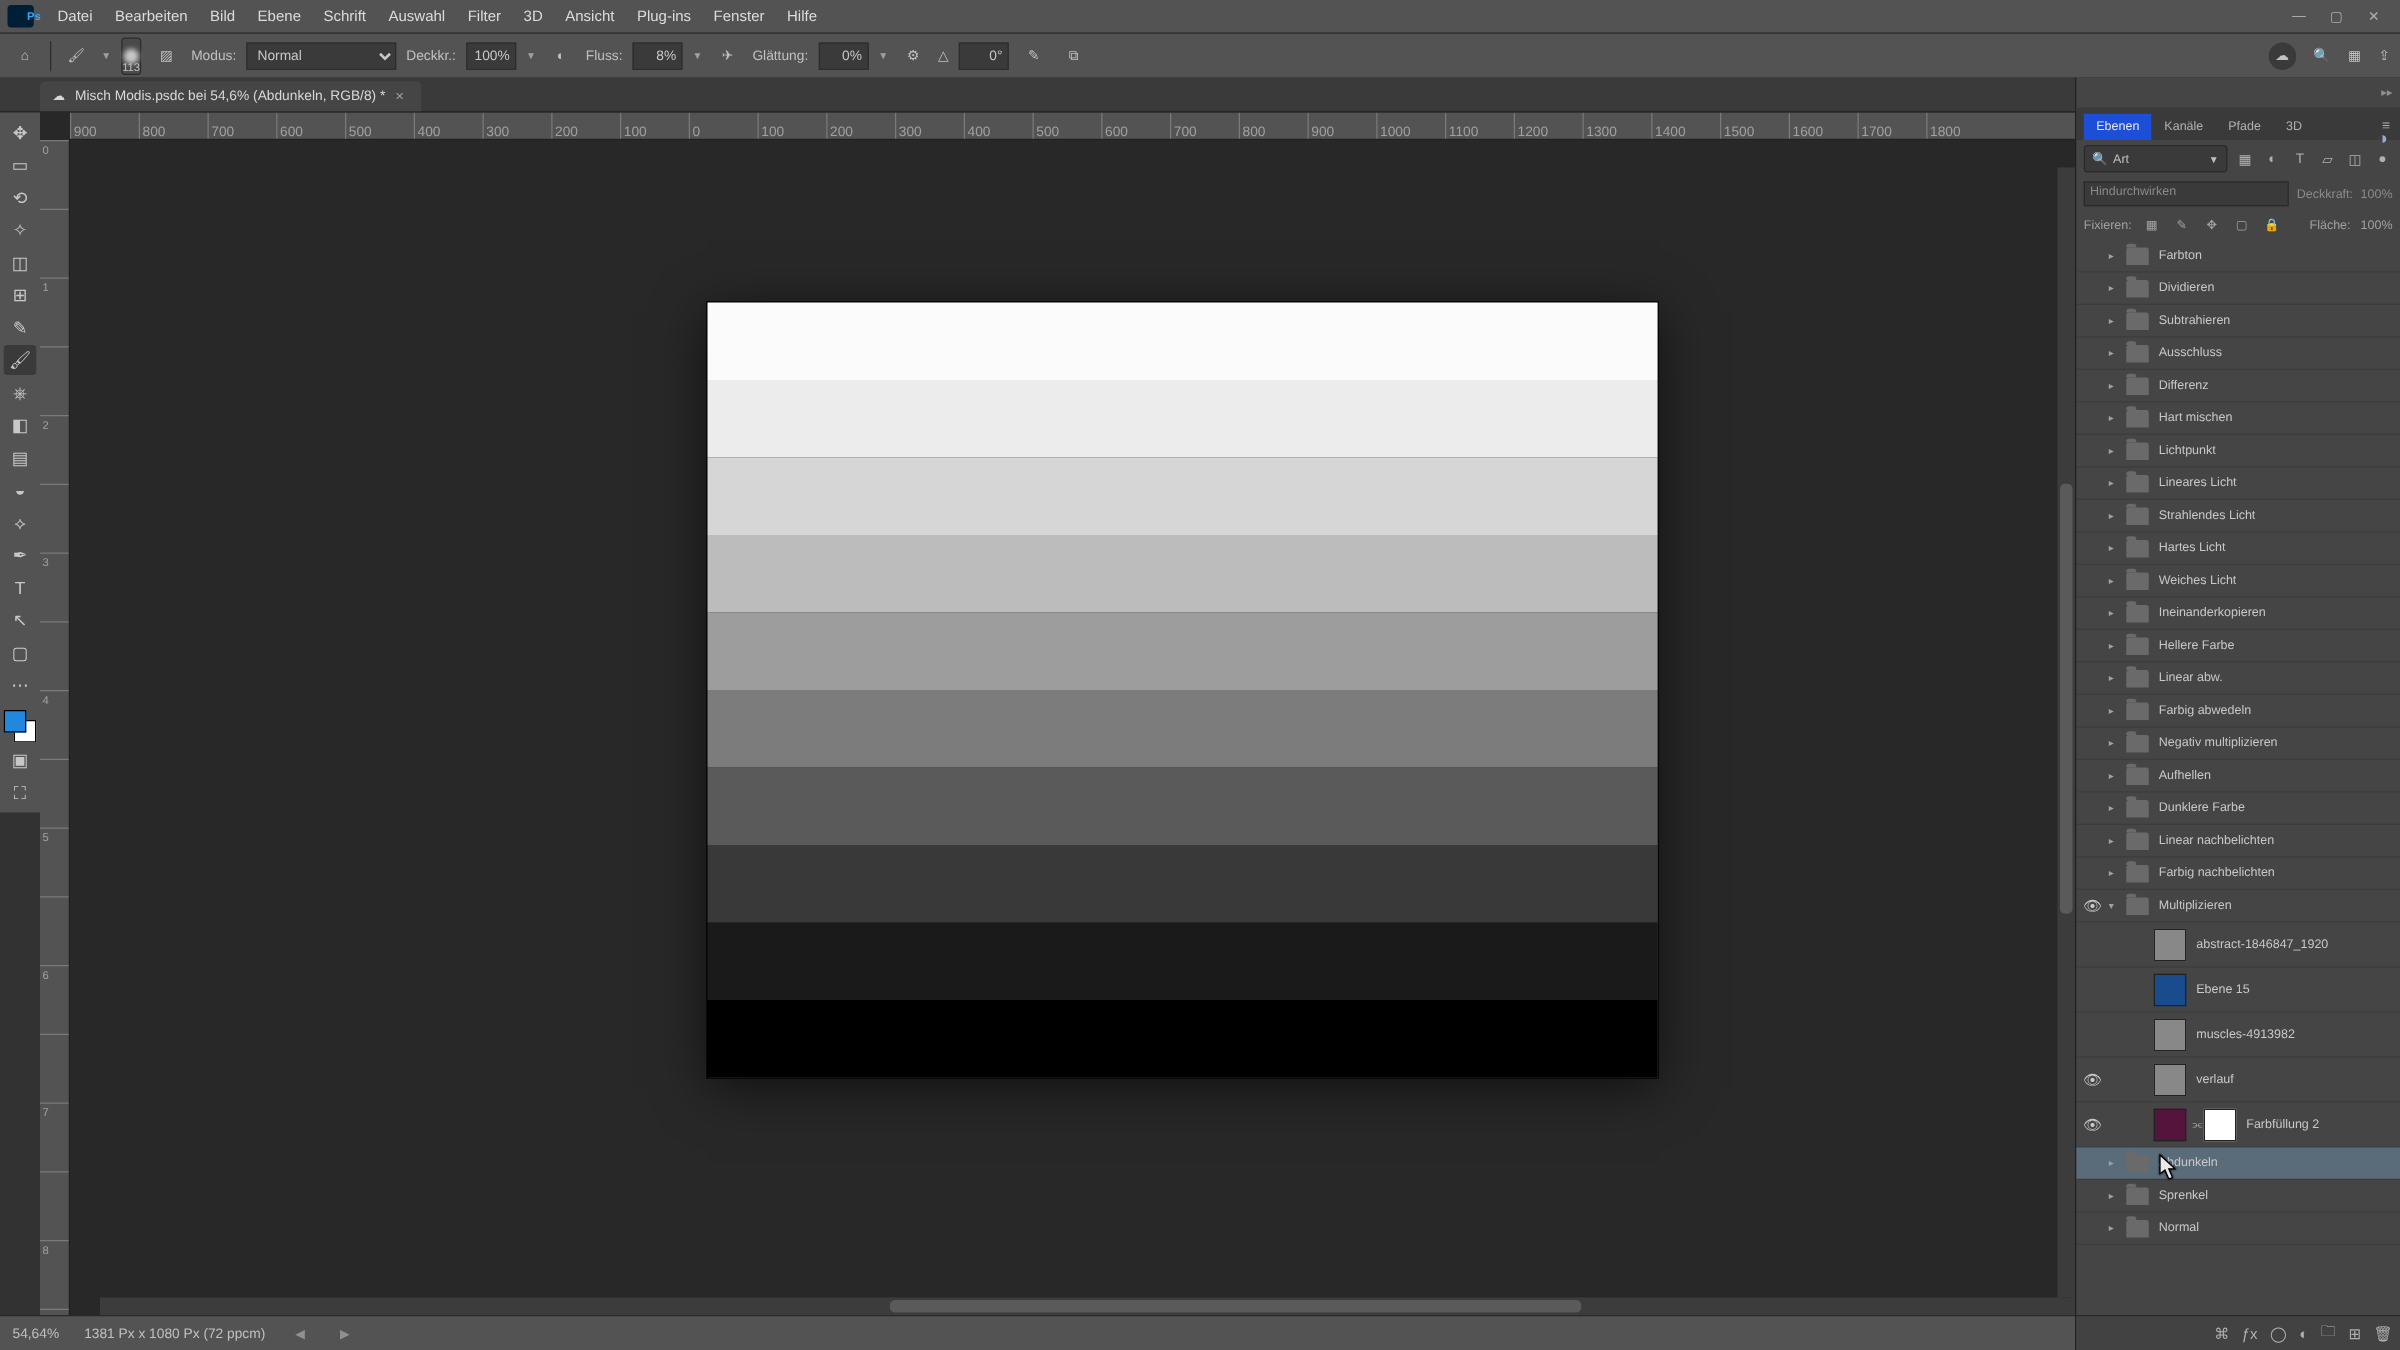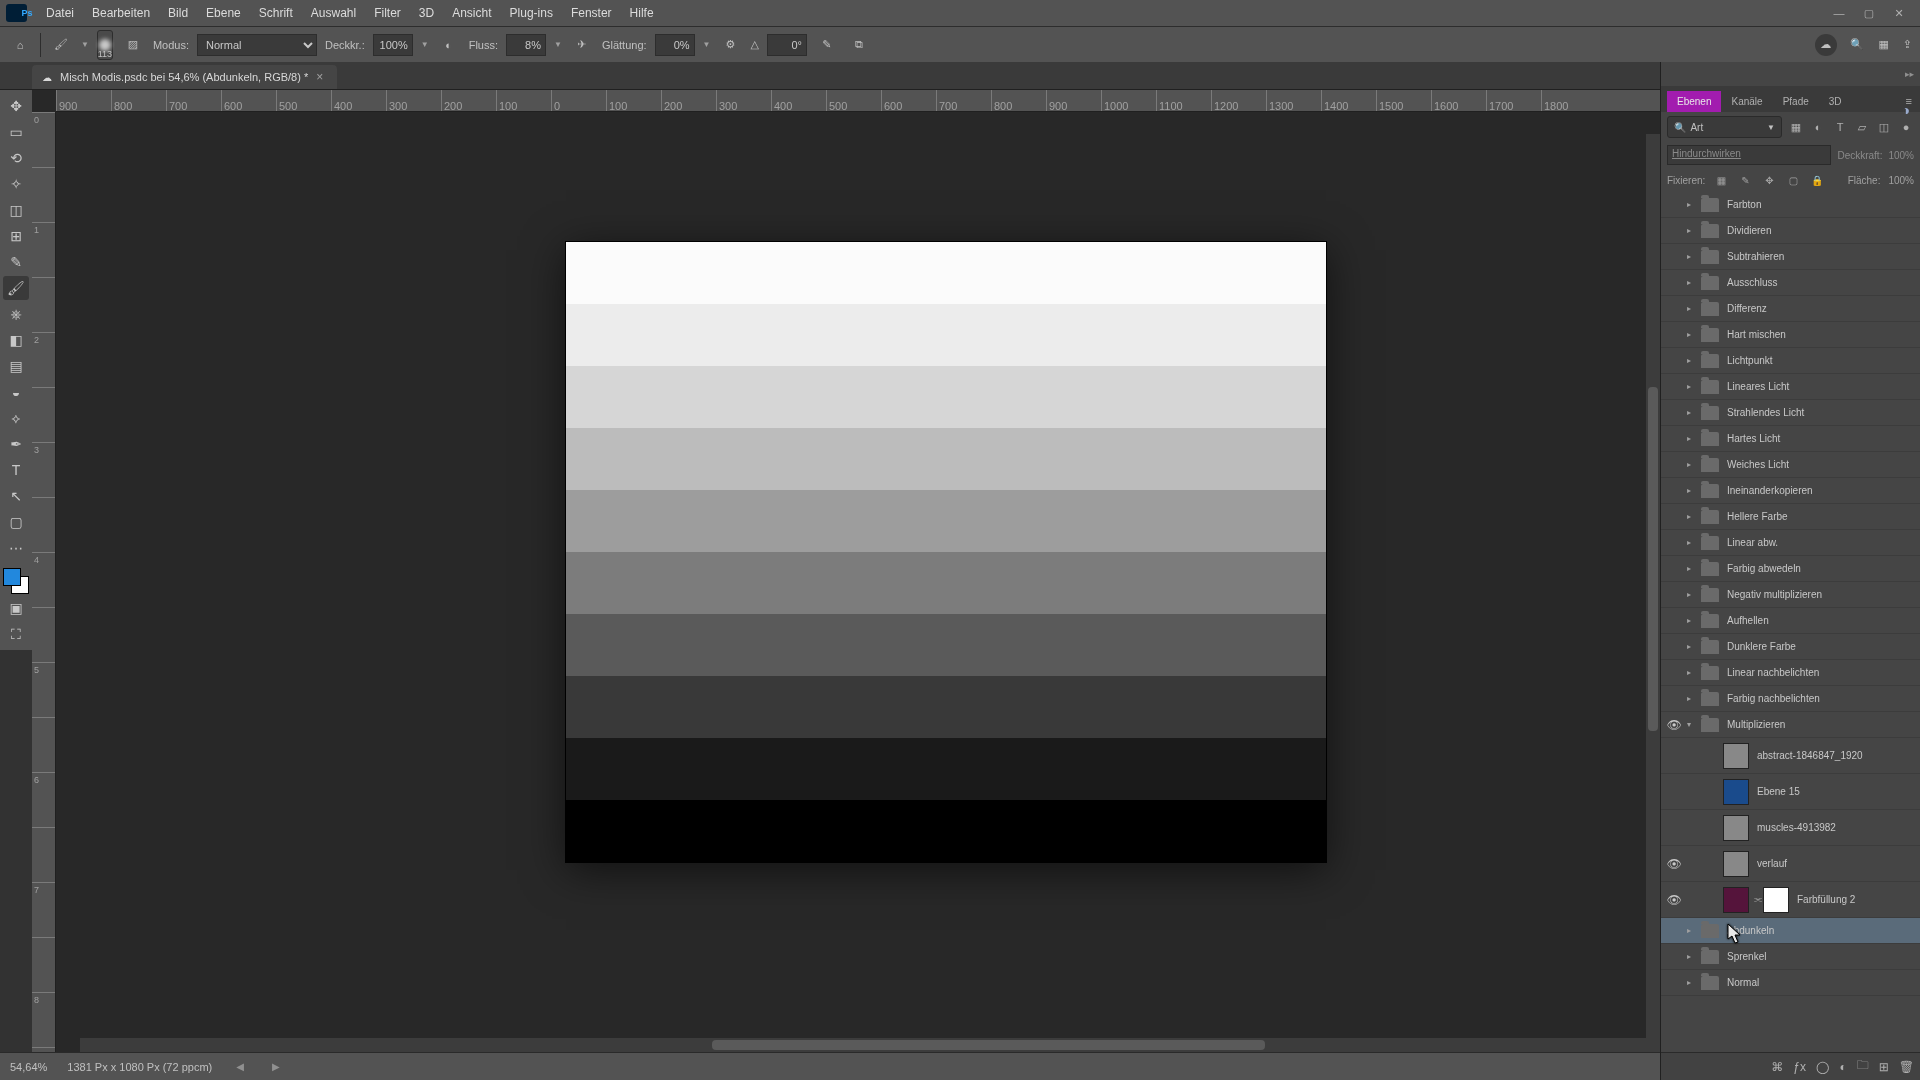--- a/index.html
+++ b/index.html
@@ -50,27 +50,27 @@
 .hscroll { position:absolute; left:24px; right:0; bottom:0; height:14px; background:#3c3c3c; }
 .hscroll .thumb { position:absolute; left:40%; width:35%; top:2px; bottom:2px; background:#5a5a5a; border-radius:4px; }
 .vscroll { position:absolute; right:0; top:22px; bottom:14px; width:14px; background:#3c3c3c; }
 .vscroll .thumb { position:absolute; top:28%; height:38%; left:2px; right:2px; background:#5a5a5a; border-radius:4px; }
 
 
 .rightcol { position:absolute; right:0; top:62px; width:260px; bottom:0; background:#454545; border-left:1px solid #202020; display:flex; flex-direction:column; }
 .mini-bar { height:24px; display:flex; align-items:center; justify-content:flex-end; padding:0 6px; gap:10px; }
 .panel-tabs { height:26px; background:#3a3a3a; display:flex; align-items:flex-end; padding-left:6px; }
 .ptab { padding:5px 10px; font-size:10px; color:#b0b0b0; }
-.ptab.active { background:#a21caf; color:#e8e8e8; }
+.ptab.active { background:#1d4ed8; color:#e8e8e8; }
 .panel-tabs .menu { margin-left:auto; padding:5px 8px; color:#b0b0b0; }
 .search-row { height:30px; display:flex; align-items:center; padding:0 6px; gap:6px; }
 .search-row .srch { flex:1; display:flex; align-items:center; background:#3a3a3a; border:1px solid #2a2a2a; height:22px; padding:0 6px; gap:4px; font-size:10px; color:#c0c0c0; border-radius:3px; }
 .search-row .sico { width:16px; height:16px; display:flex; align-items:center; justify-content:center; font-size:11px; color:#b0b0b0; }
 .blend-row { height:26px; display:flex; align-items:center; padding:0 6px; gap:6px; font-size:10px; color:#8a8a8a; }
-.blend-row .sel { flex:1; background:#3a3a3a; border:1px solid #2a2a2a; height:20px; padding:2px 4px; overflow:hidden;text-decoration:underline; }
+.blend-row .sel { flex:1; background:#3a3a3a; border:1px solid #2a2a2a; height:20px; padding:2px 4px; overflow:hidden; }
 .lock-row { height:24px; display:flex; align-items:center; padding:0 6px; gap:8px; font-size:10px; color:#a0a0a0; }
 .lock-row .lico { width:16px; height:16px; display:flex; align-items:center; justify-content:center; }
 
 .layer-list { flex:1; overflow-y:auto; }
 .layer-row { height:26px; display:flex; align-items:center; padding-right:6px; font-size:10px; color:#c8c8c8; border-bottom:1px solid #3c3c3c; }
 .layer-row.sub { height:36px; }
 .layer-row.sel { background:#5a6b7a; }
 .eye { width:26px; display:flex; align-items:center; justify-content:center; font-size:12px; color:#c8c8c8; }
 .chev { width:14px; font-size:8px; color:#a0a0a0; }
 .folder-i { width:18px; height:14px; background:#6a6a6a; border-radius:2px 2px 0 0; position:relative; margin-right:8px; }

